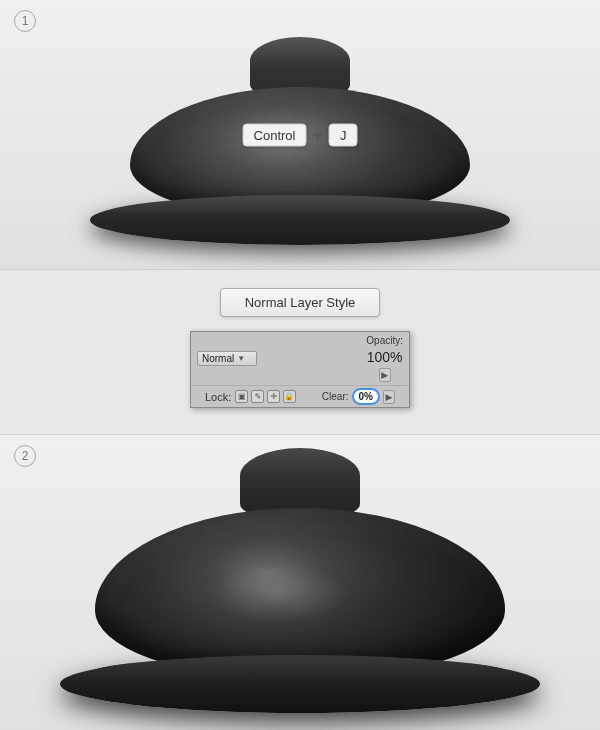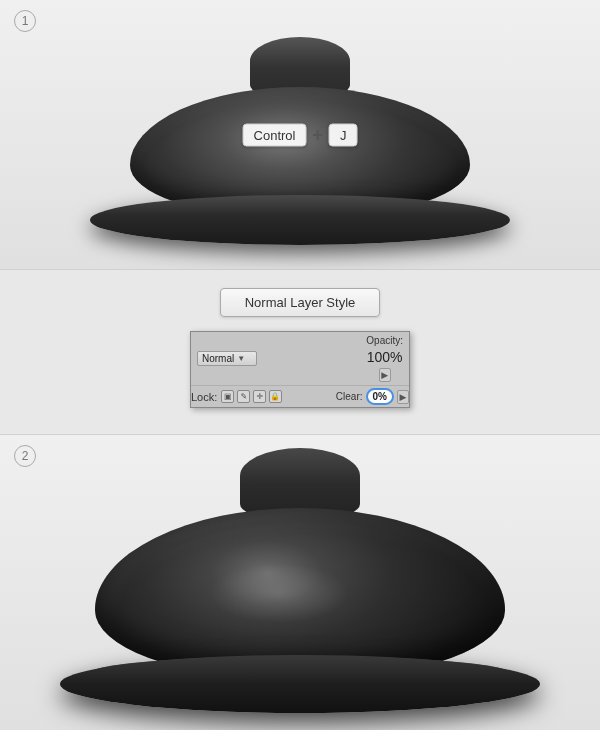--- a/index.html
+++ b/index.html
@@ -245,21 +245,21 @@
       border-radius: 2px;
       width: 12px;
       height: 14px;
       display: flex;
       align-items: center;
       justify-content: center;
     }
 
     .lock-row {
       background: #c5c5c5;
-      padding: 2px 0;
+      padding: 2px 14px;
       display: flex;
       align-items: center;
       gap: 4px;
     }
 
     .lock-icon-group {
       display: flex;
       gap: 3px;
       align-items: center;
     }

